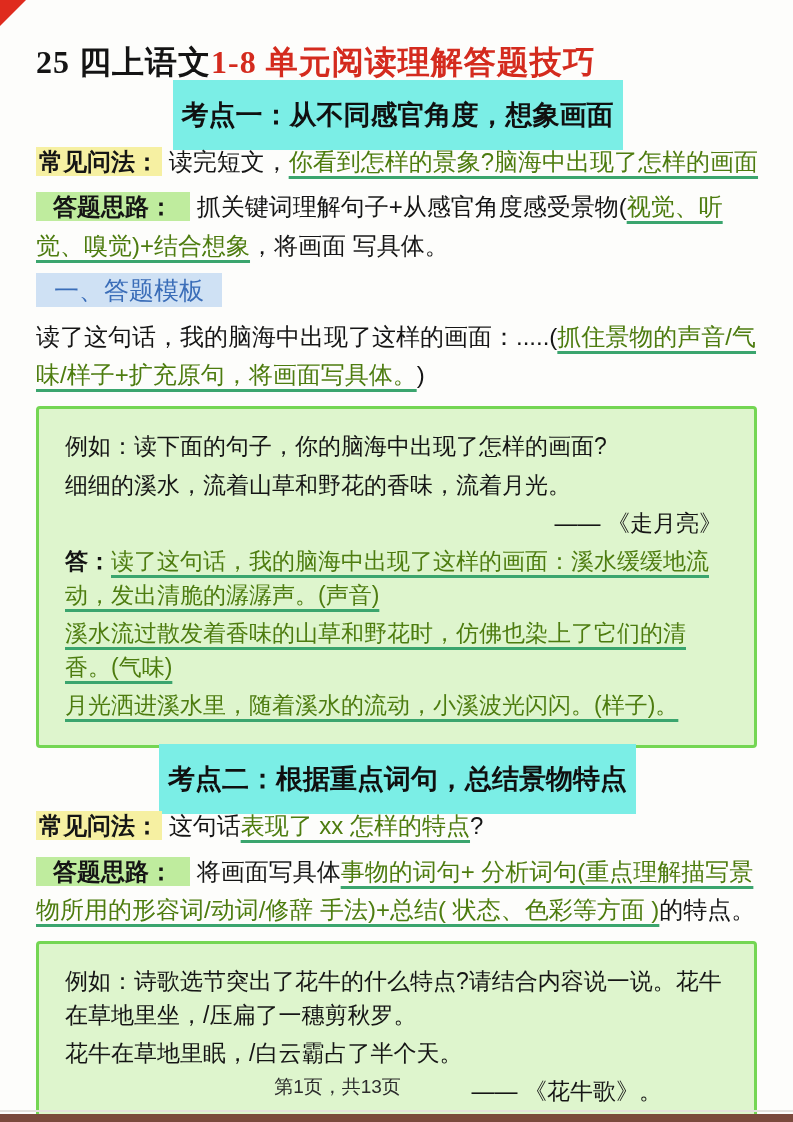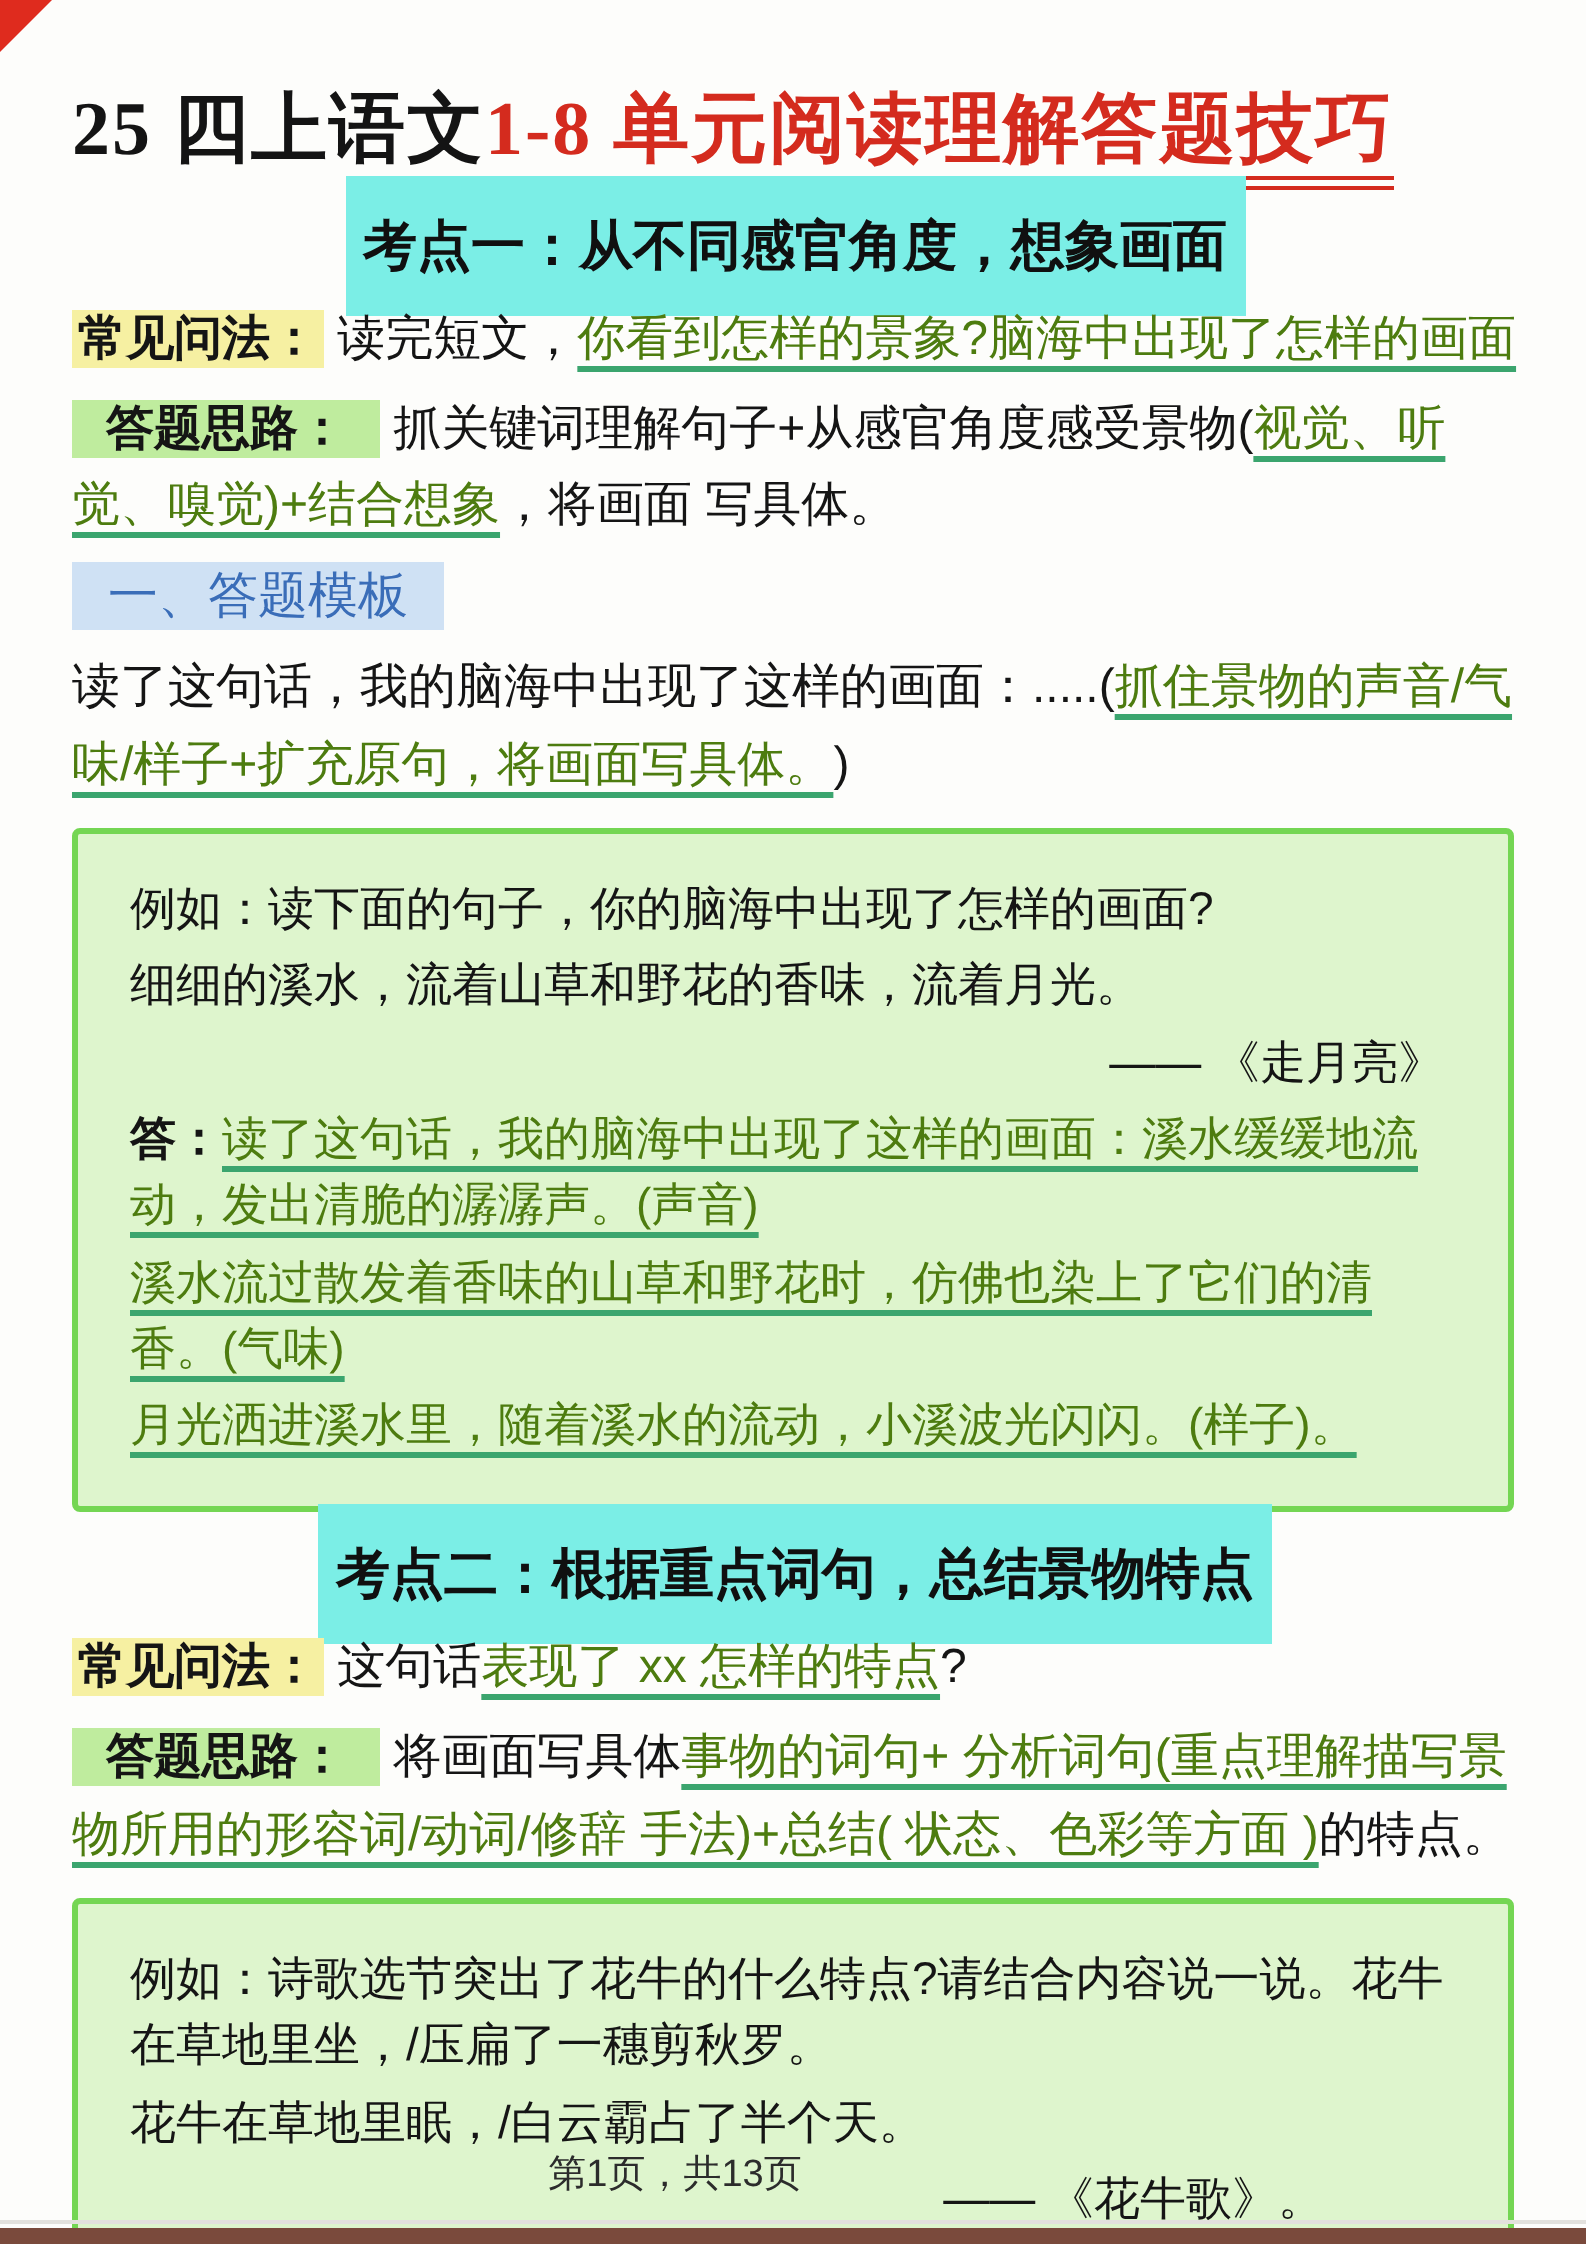--- a/index.html
+++ b/index.html
@@ -15,21 +15,21 @@
   .bottom-strip{
     position:absolute;bottom:0;left:0;width:793px;height:8px;
     background:#7a4a3c;
   }
   .edge-line{
     position:absolute;left:0;bottom:10px;width:793px;height:2px;
     background:#e3e1dd;
   }
   .content{padding:30px 34px 0 36px;}
   .title{
-    margin:12px 0 16px 0;font-size:38px;font-weight:bold;line-height:1.25;
+    margin:12px 0 16px 0;font-size:32px;font-weight:bold;line-height:1.25;
     font-family:"Liberation Serif","DejaVu Serif",serif;letter-spacing:1px;
     white-space:nowrap;
   }
   .title .t-black{color:#141414;}
   .title .t-red{
     color:#d42b1e;border-bottom:7px double #d42b1e;padding-bottom:2px;
   }
   .kaodian{text-align:center;margin:10px 0 10px 0;}
   .hl-cyan{
     background:#7beee6;color:#101010;font-weight:bold;

